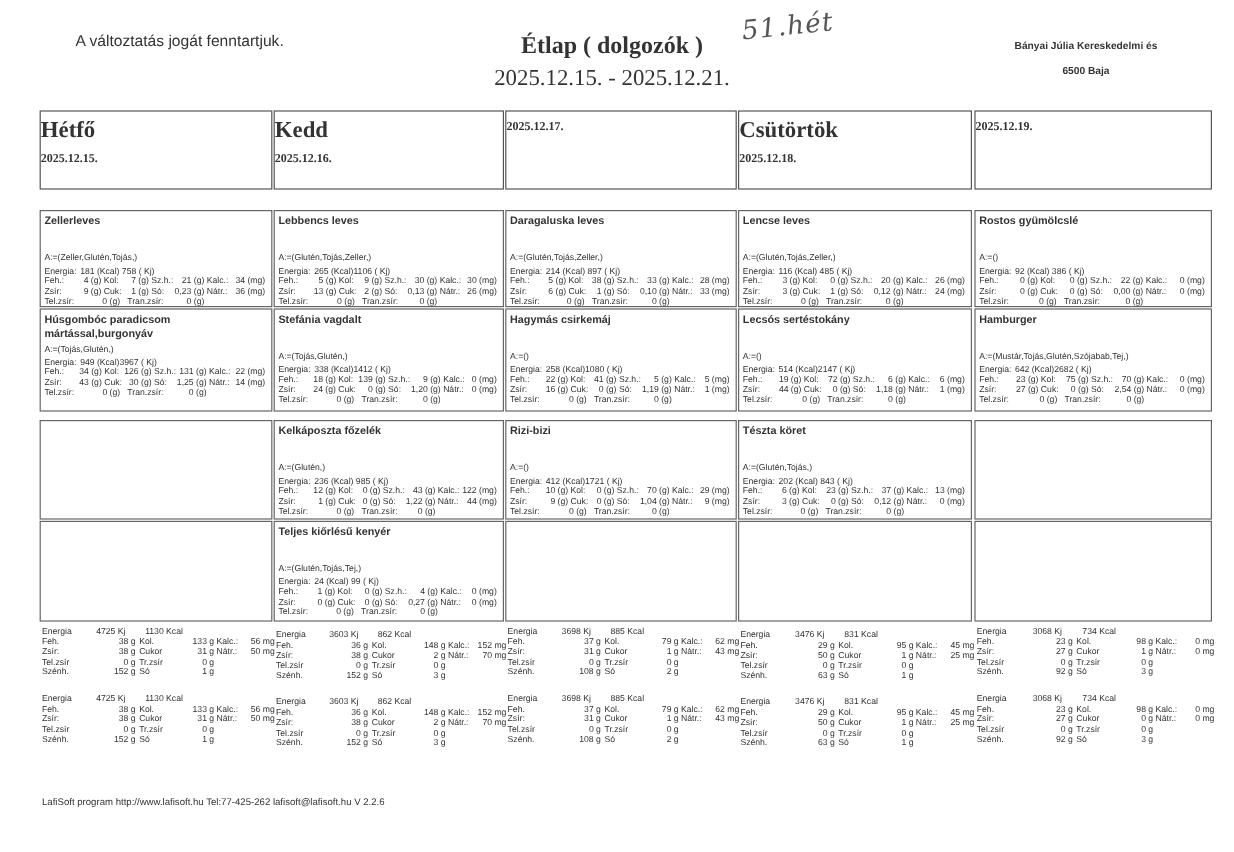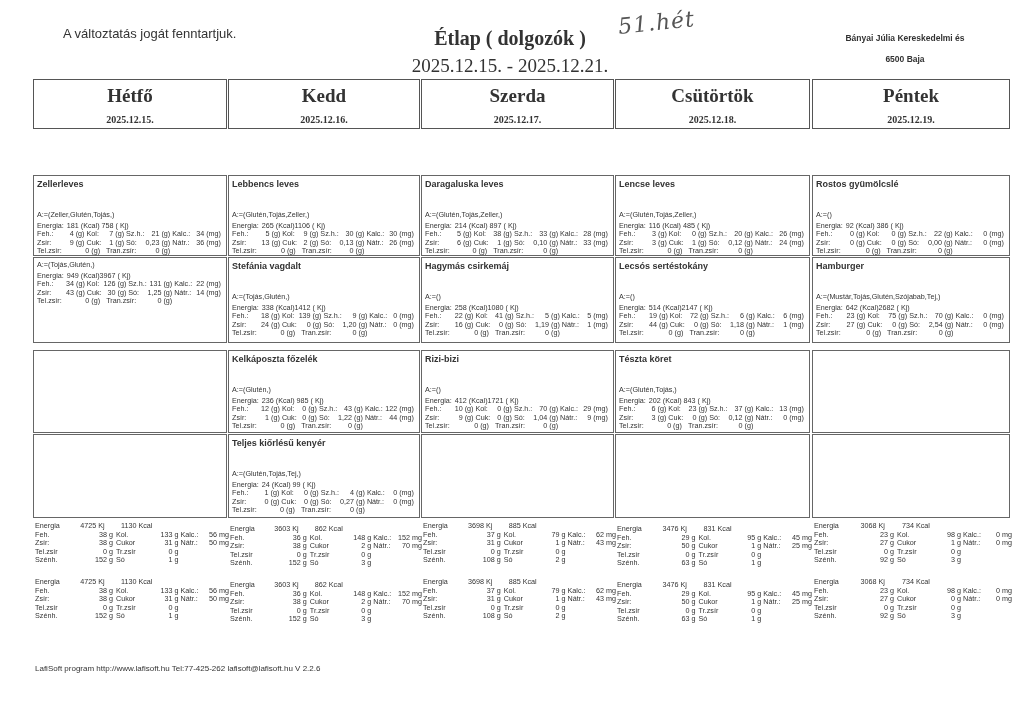--- a/index.html
+++ b/index.html
@@ -3,21 +3,21 @@
 <meta charset="utf-8">
 <style>
   html, body { margin:0; padding:0; background:#ffffff; }
   body { width:1028px; height:710px; position:relative; overflow:hidden; font-family:"Liberation Sans", sans-serif; color:#222; }
   .abs { position:absolute; }
   .notice { left:63px; top:26px; font-size:13px; color:#333; }
   .title { left:360px; width:300px; top:27px; text-align:center; font-family:"Liberation Serif", serif; font-weight:bold; font-size:20px; color:#333; }
   .daterange { left:360px; width:300px; top:55px; text-align:center; font-family:"Liberation Serif", serif; font-size:19px; color:#333; }
   .handnote { left:618px; top:10px; font-family:"DejaVu Serif", serif; font-style:italic; font-size:22px; color:#555; transform:rotate(-6deg); letter-spacing:1px; }
   .company { left:830px; width:150px; top:28px; text-align:center; font-size:8.5px; font-weight:bold; color:#333; line-height:21px; }
-  .dayhead { top:79px; height:50px; border:1.5px solid #555; box-sizing:border-box; text-align:center; }
+  .dayhead { top:92px; height:66px; border:1.5px solid #555; box-sizing:border-box; }
   .dayhead .dn { font-family:"Liberation Serif", serif; font-weight:bold; font-size:19px; margin-top:5px; color:#333; }
   .dayhead .dd { font-family:"Liberation Serif", serif; font-weight:bold; font-size:10px; margin-top:7px; color:#333; }
   .cell { border:1.5px solid #666; box-sizing:border-box; padding:2px 3px; font-size:7.2px; color:#333; background:#fff; }
   .cell .dish { font-size:9px; font-weight:bold; margin-bottom:2px; line-height:12px; min-height:12px; }
   .cell .allerg { margin-top:20px; margin-bottom:3px; }
   .cell .allerg.tight { margin-top:0px; }
   .cell table { border-collapse:collapse; }
   .cell td { padding:0; line-height:8.3px; white-space:nowrap; }
   .cell td.v { text-align:right; padding-right:2px; }
   .tot { font-size:7.2px; color:#333; }
@@ -41,29 +41,27 @@
 <div id="dayheads">
     <div class="abs dayhead" style="left: 33px; width: 194px;">
       <div class="dn">Hétfő</div>
       <div class="dd">2025.12.15.</div>
     </div>
     <div class="abs dayhead" style="left: 228px; width: 192px;">
       <div class="dn">Kedd</div>
       <div class="dd">2025.12.16.</div>
     </div>
     <div class="abs dayhead" style="left: 421px; width: 193px;">
-      <div class="dn">Szerda</div>
       <div class="dd">2025.12.17.</div>
     </div>
     <div class="abs dayhead" style="left: 615px; width: 195px;">
       <div class="dn">Csütörtök</div>
       <div class="dd">2025.12.18.</div>
     </div>
     <div class="abs dayhead" style="left: 812px; width: 198px;">
-      <div class="dn">Péntek</div>
       <div class="dd">2025.12.19.</div>
     </div>
   </div>
 
 <div id="grid">
     <div class="abs cell" style="left: 33px; top: 175px; width: 194px; height: 81px;">
       <div class="dish">Zellerleves</div>
       <div class="allerg">A:=(Zeller,Glutén,Tojás,)</div>
       <table>
         <tbody>
@@ -256,20 +254,21 @@
             <td class="v" colspan="2">0 (g)</td>
             <td colspan="2" style="padding-left:4px">Tran.zsír:</td>
             <td class="v">0 (g)</td>
             <td></td>
             <td></td>
           </tr>
         </tbody>
       </table>
     </div>
     <div class="abs cell" style="left: 33px; top: 257px; width: 194px; height: 86px;">
+      <div class="dish">Húsgombóc paradicsom mártással,burgonyáv</div>
       <div class="allerg tight">A:=(Tojás,Glutén,)</div>
       <table>
         <tbody>
           <tr>
             <td>Energia:</td>
             <td colspan="7" style="padding-left:3px">949 (Kcal)3967 ( Kj)</td>
           </tr>
           <tr>
             <td style="width:24px">Feh.:</td>
             <td class="v" style="width:24px">34 (g)</td>

